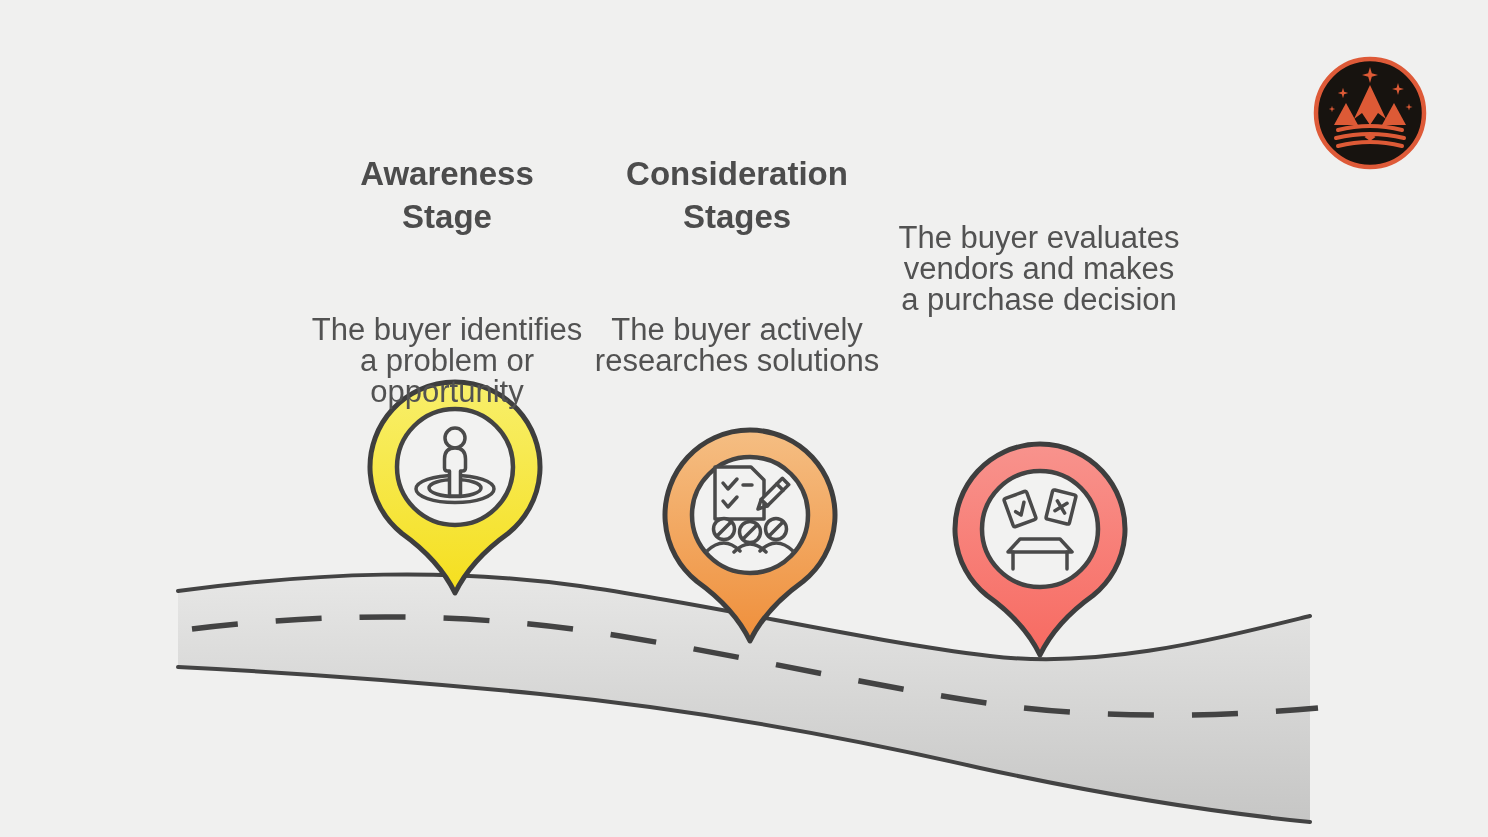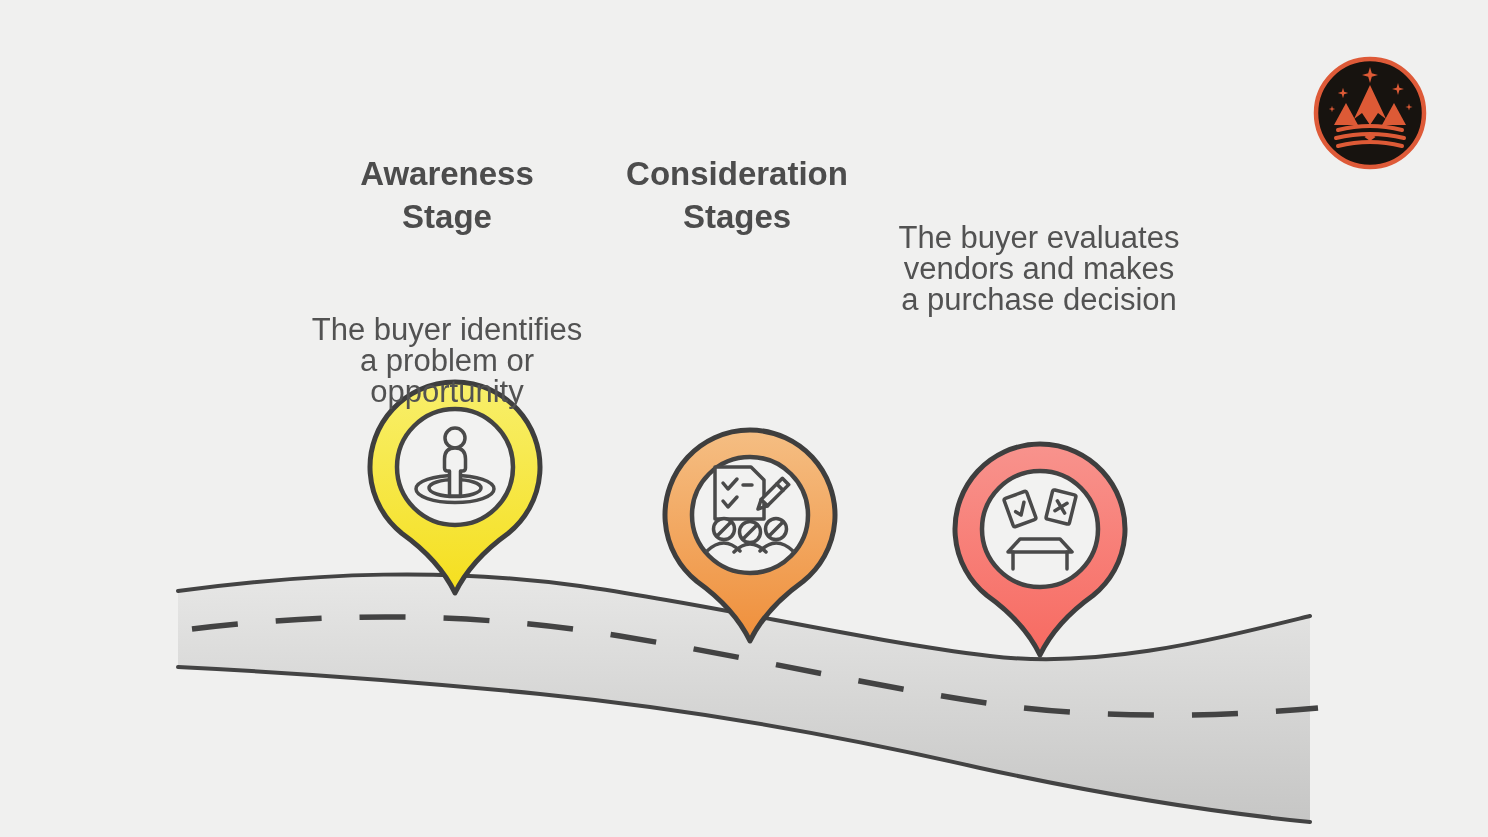--- a/index.html
+++ b/index.html
@@ -179,20 +179,22 @@
   <div id="col-awareness" class="stage">
     <div class="stage-heading">Awareness
 Stage</div>
     <div class="stage-desc">The buyer identifies
 a problem or
 opportunity</div>
   </div>
   <div id="col-consideration" class="stage">
     <div class="stage-heading">Consideration
 Stages</div>
+    <div class="stage-desc">The buyer actively
+researches solutions</div>
   </div>
   <div id="col-decision" class="stage">
     <div class="stage-desc">The buyer evaluates
 vendors and makes
 a purchase decision</div>
   </div>
 
 </div>
 
 </body></html>

